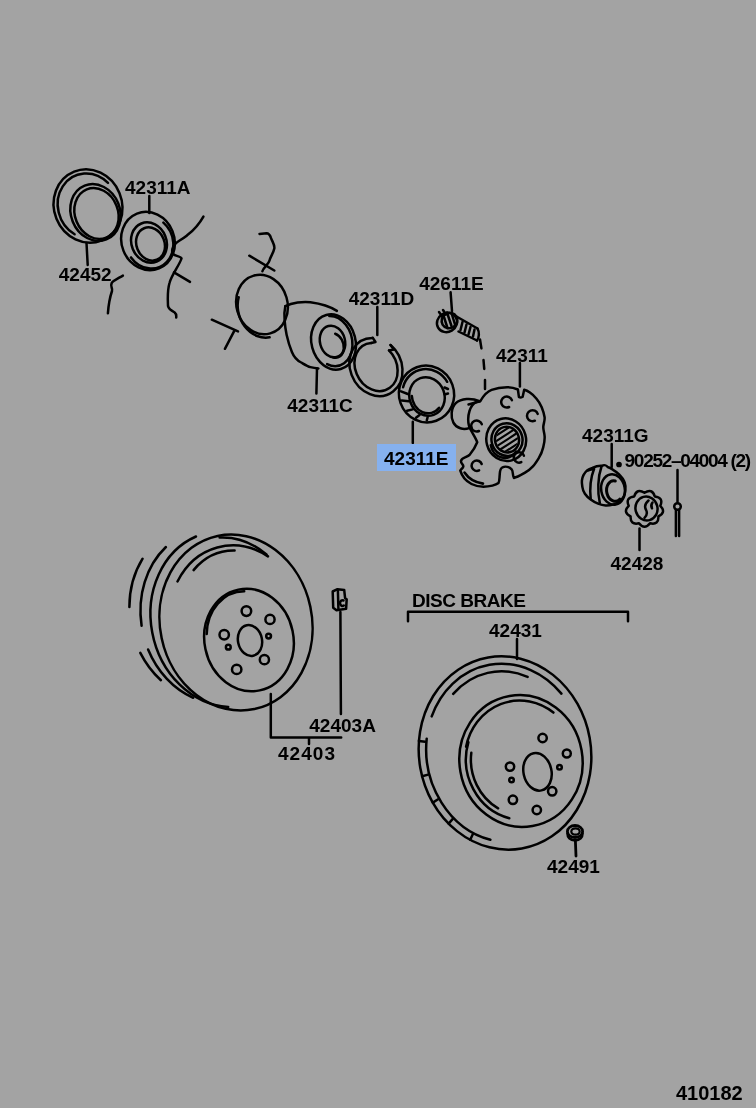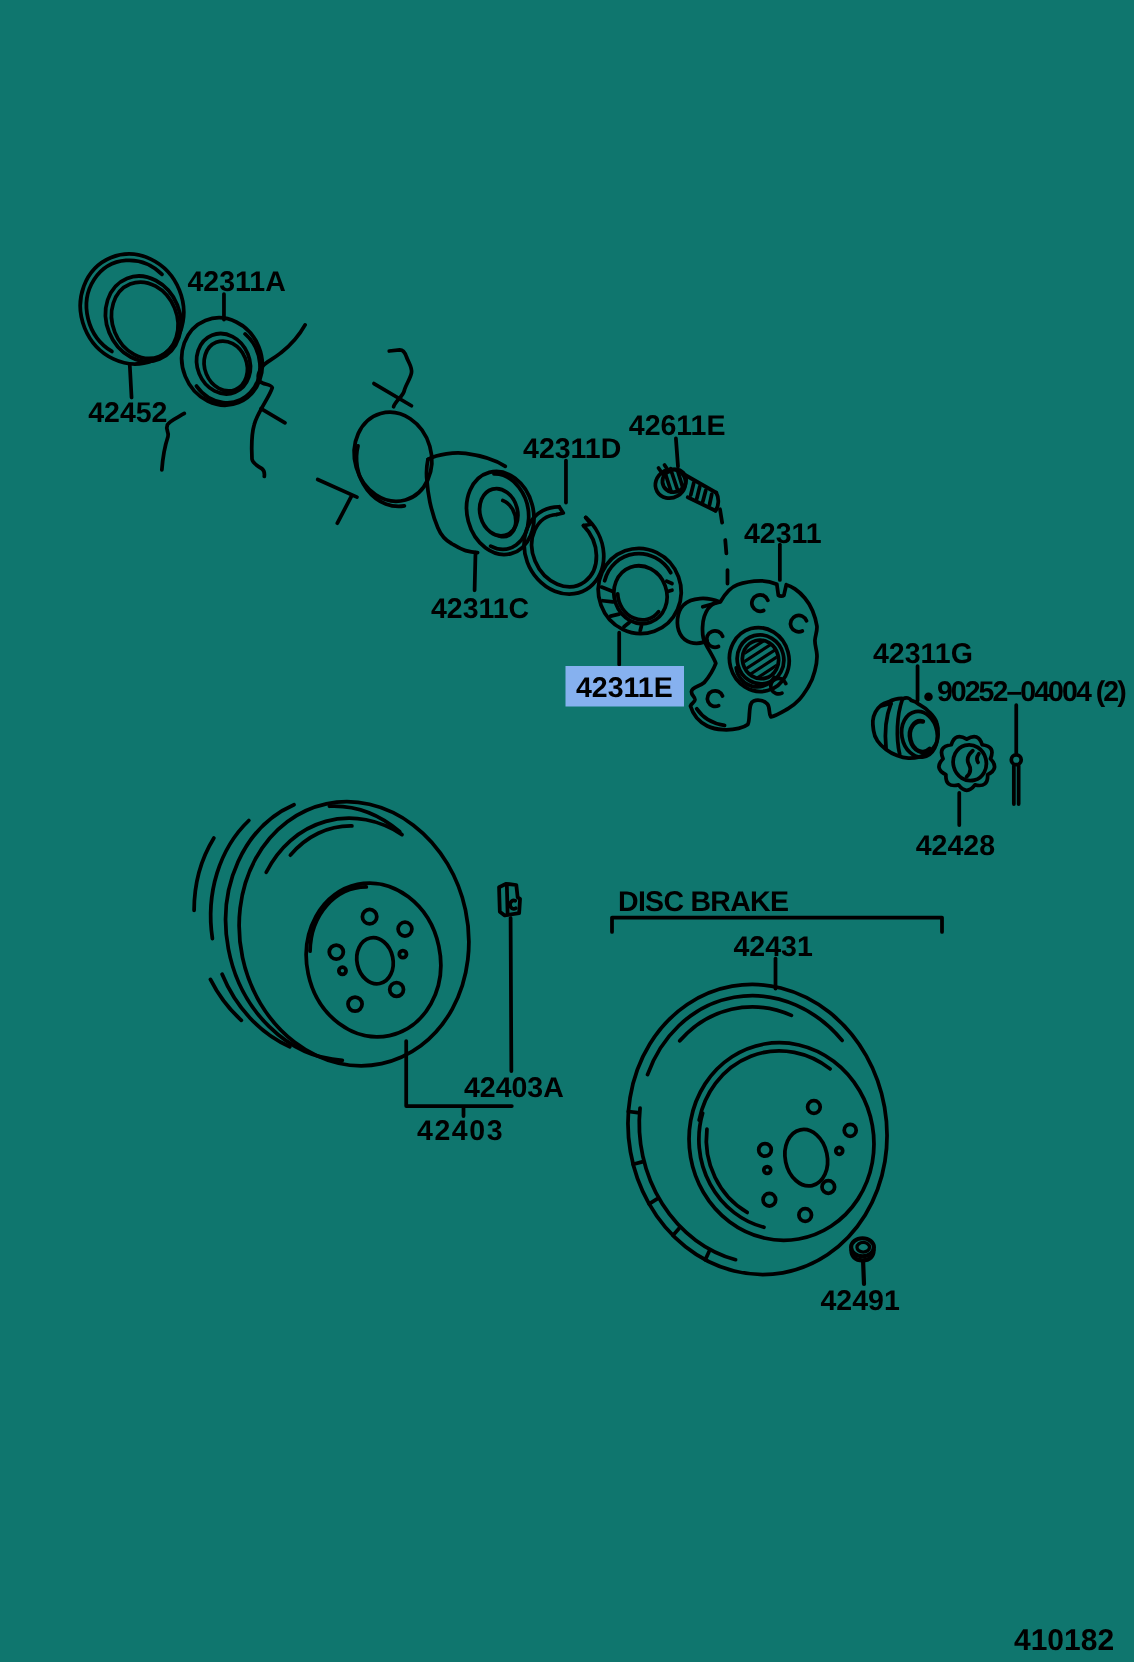--- a/index.html
+++ b/index.html
@@ -1,16 +1,16 @@
 <!DOCTYPE html>
 <html><head>
 <meta charset="utf-8">
 <style>
   html,body{margin:0;padding:0;background:#fff;-webkit-font-smoothing:antialiased;}
-  .pg{position:relative;width:756px;height:1108px;background:#0f766e;overflow:hidden;}
+  .pg{position:relative;width:756px;height:1108px;background:#a3a3a3;overflow:hidden;}
   svg{position:absolute;left:0;top:0;}
   text{font-family:"Liberation Sans",sans-serif;font-weight:bold;fill:#000;}
 </style>
 </head>
 <body>
 <div class="pg">
 <svg width="756" height="1108" viewBox="0 0 756 1108">
 <g fill="none" stroke="#000" stroke-width="2.5" stroke-linecap="round" stroke-linejoin="round">
 
 <g id="seal42452">

